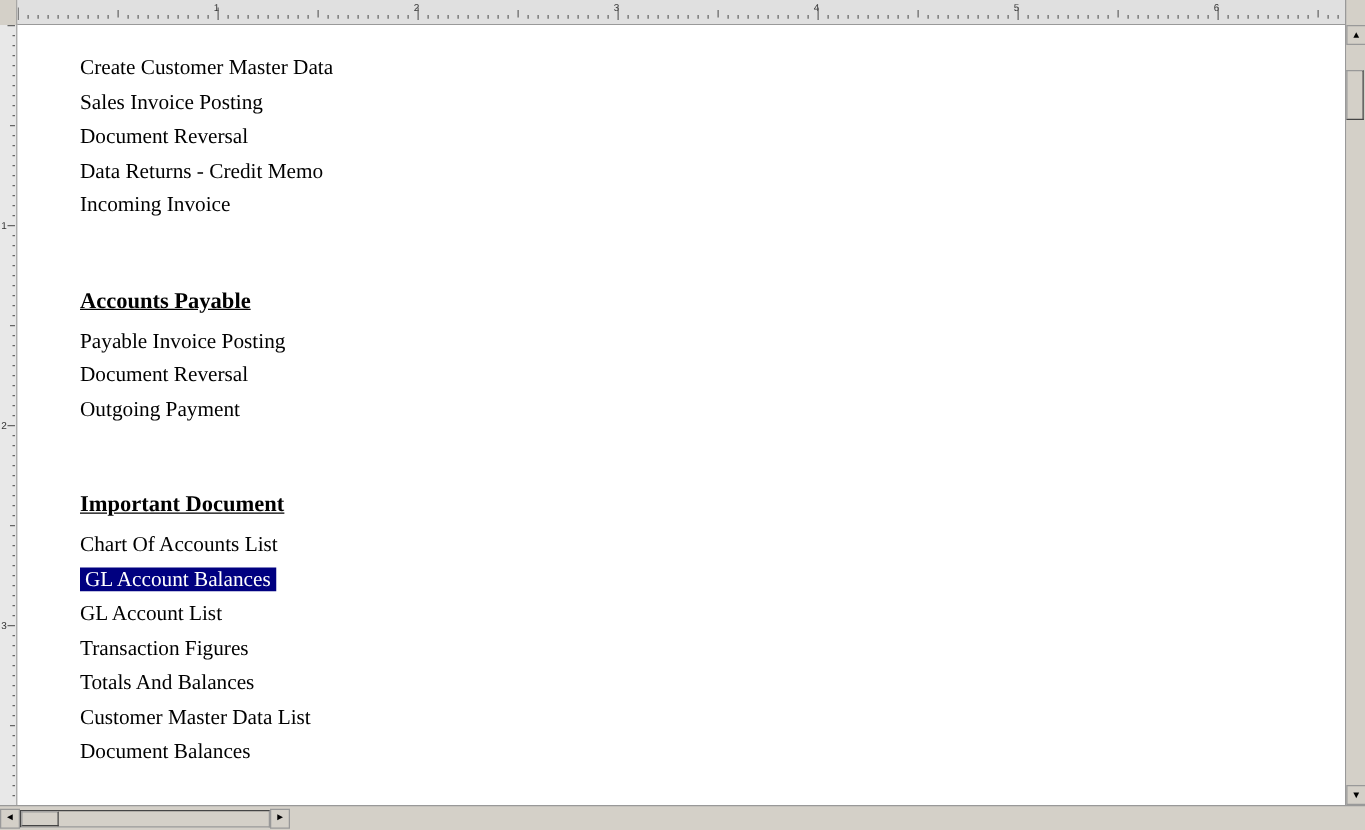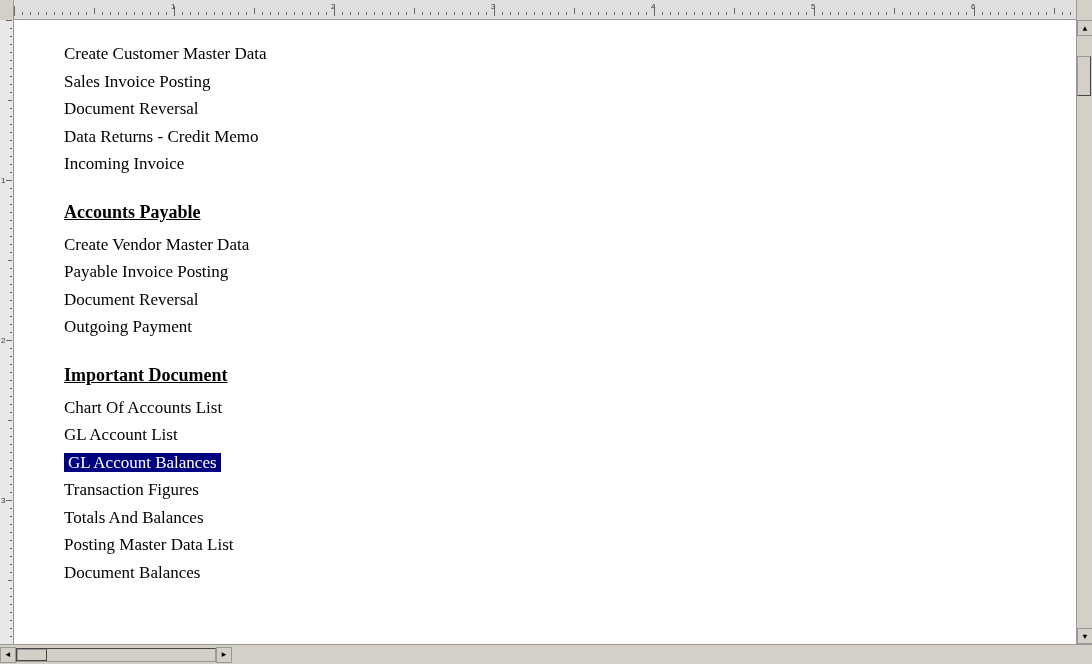--- a/index.html
+++ b/index.html
@@ -75,21 +75,21 @@
       padding: 20px 50px 20px 50px;
       min-height: 600px;
     }
 
     .section-heading {
       font-size: 18px;
       font-weight: bold;
       text-decoration: underline;
       font-family: 'Times New Roman', Times, serif;
       color: #000;
-      margin-top: 8px;
+      margin-top: 36px;
       margin-bottom: 8px;
       display: block;
     }
 
     .doc-item {
       font-size: 17px;
       font-family: 'Times New Roman', Times, serif;
       color: #000;
       line-height: 1.5;
       display: block;
@@ -439,36 +439,35 @@
         <span class="doc-item">Sales Invoice Posting</span>
         <span class="doc-item">Document Reversal</span>
         <span class="doc-item">Data Returns - Credit Memo</span>
         <span class="doc-item">Incoming Invoice</span>
       </div>
 
       <div class="section-gap"></div>
 
       <div>
         <span class="section-heading">Accounts Payable</span>
-        <span class="doc-item">Create Vendor Master Data</span>
         <span class="doc-item">Payable Invoice Posting</span>
         <span class="doc-item">Document Reversal</span>
         <span class="doc-item">Outgoing Payment</span>
       </div>
 
       <div class="section-gap"></div>
 
       <div>
         <span class="section-heading">Important Document</span>
         <span class="doc-item">Chart Of Accounts List</span>
+        <span class="doc-item"><span class="highlighted" style="background:#000080;color:white;padding:0 4px;">GL Account Balances</span></span>
         <span class="doc-item">GL Account List</span>
-        <span class="doc-item"><span class="highlighted" style="background:#000080;color:white;padding:0 4px;">GL Account Balances</span></span>
         <span class="doc-item">Transaction Figures</span>
         <span class="doc-item">Totals And Balances</span>
-        <span class="doc-item">Posting Master Data List</span>
+        <span class="doc-item">Customer Master Data List</span>
         <span class="doc-item">Document Balances</span>
 
       </div>
 
     </div>
   </div>
 
   <div class="scrollbar-right">
     <div class="scrollbar-btn">▲</div>
     <div class="scrollbar-track">

